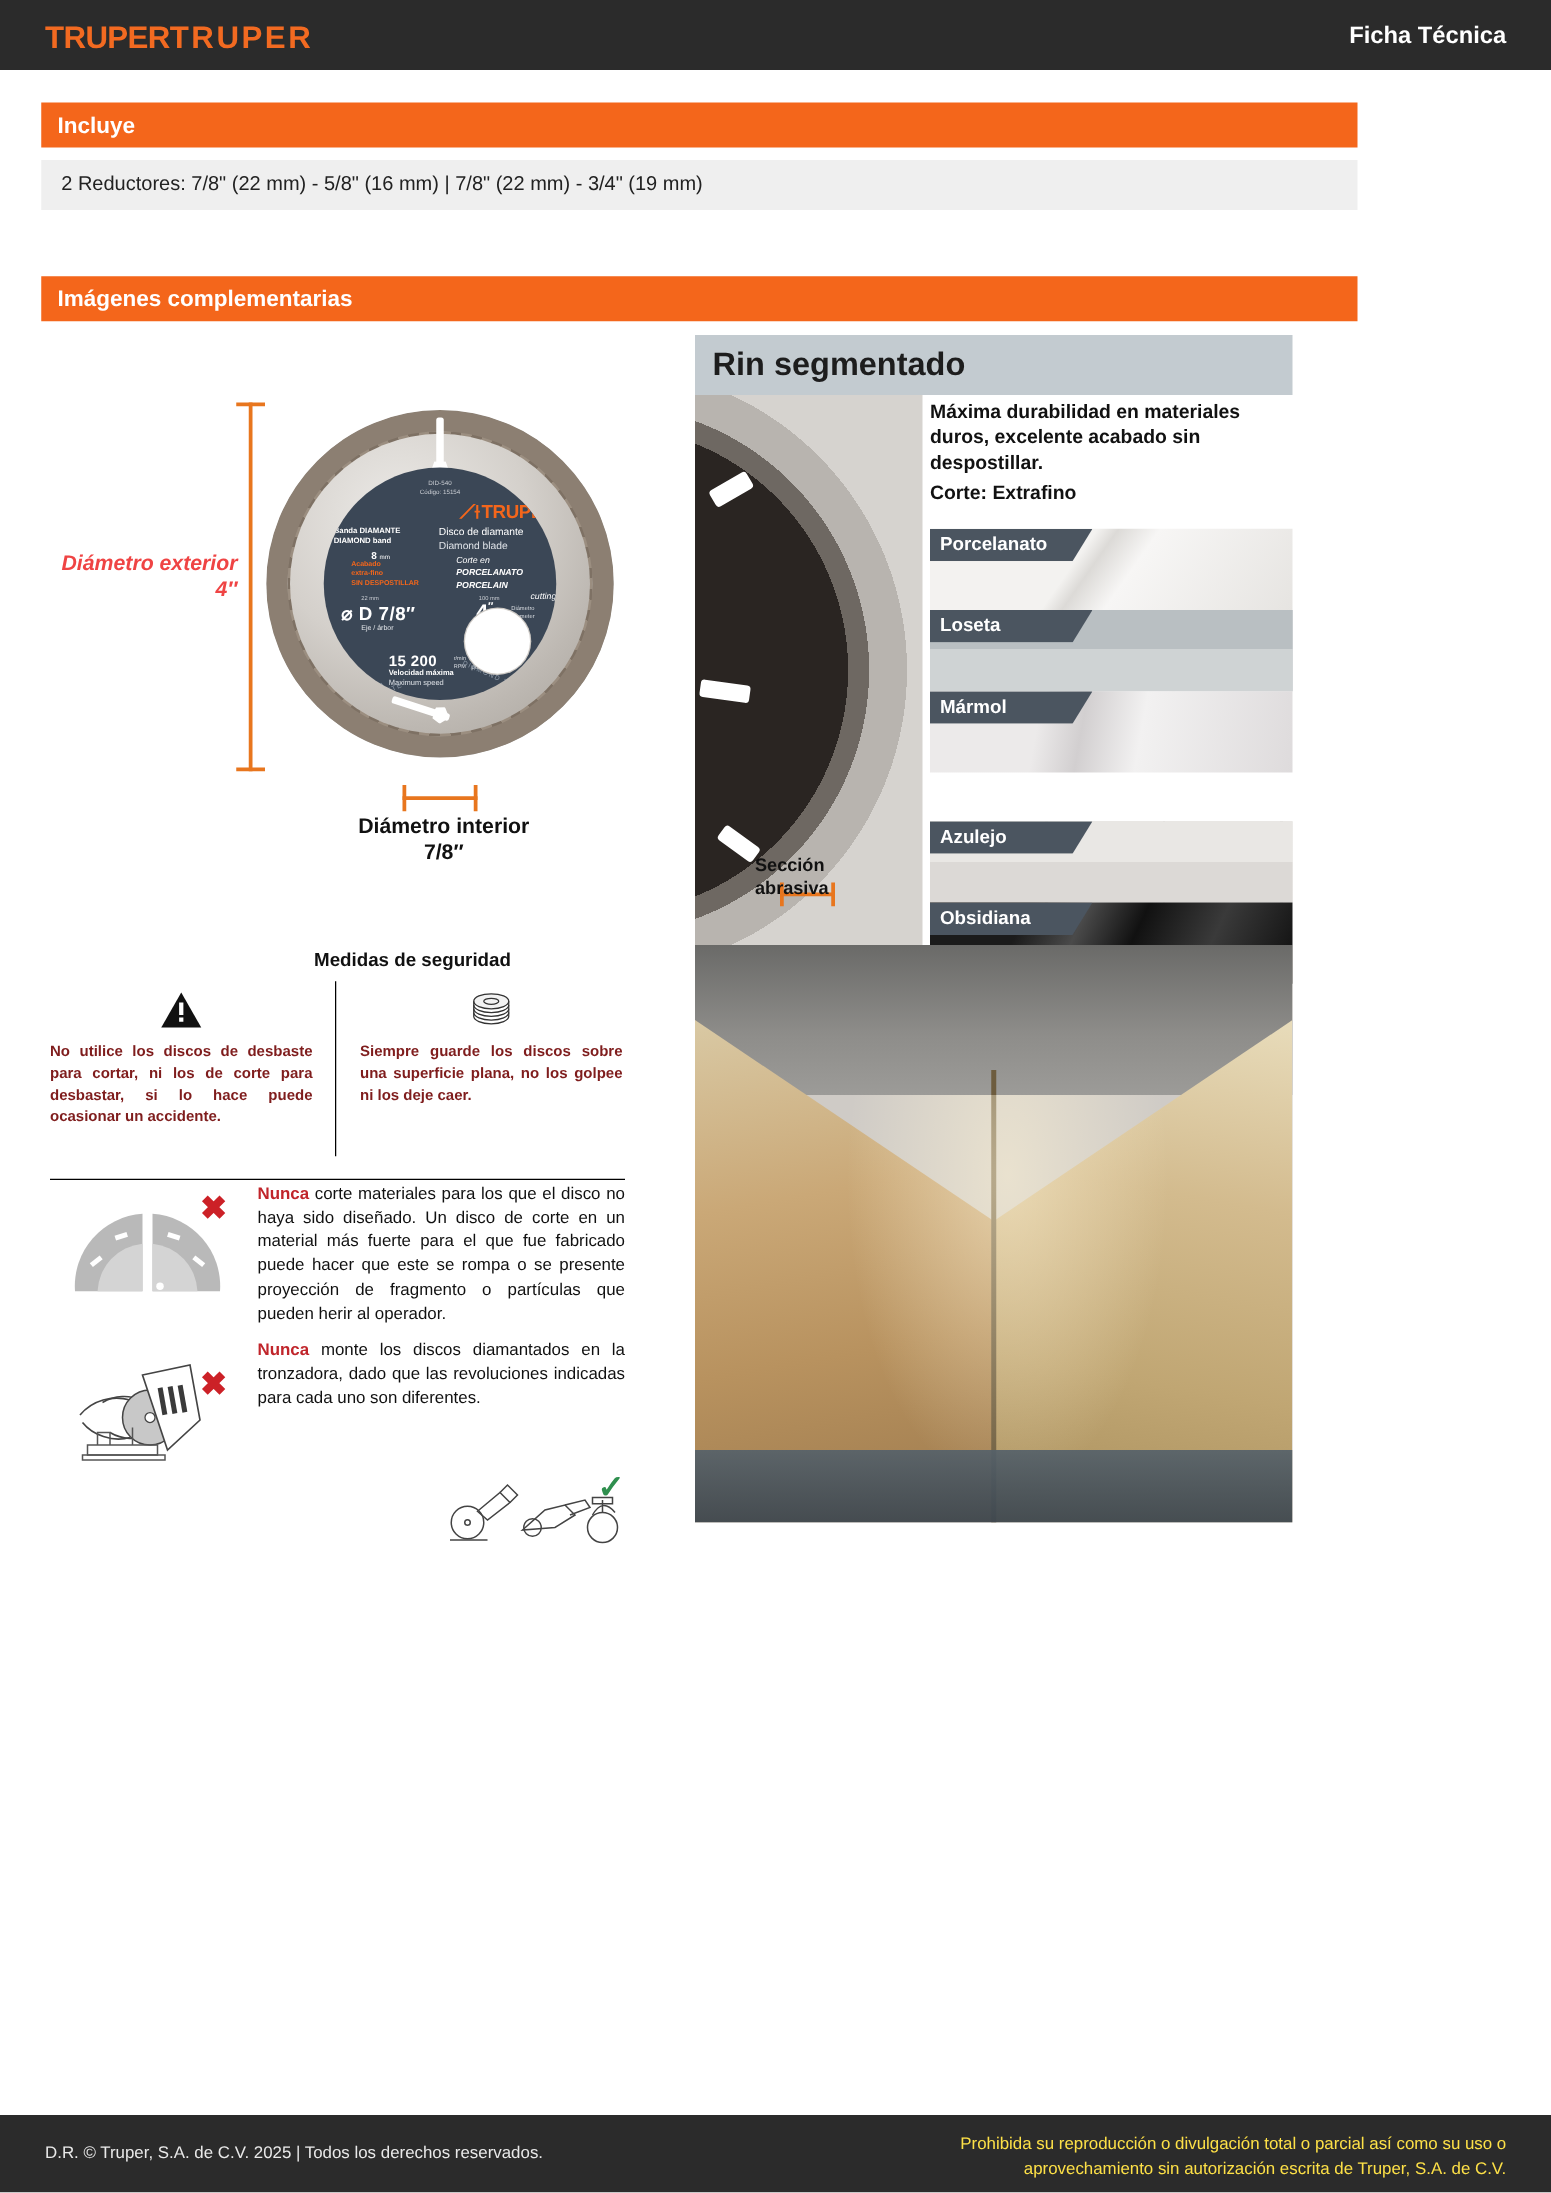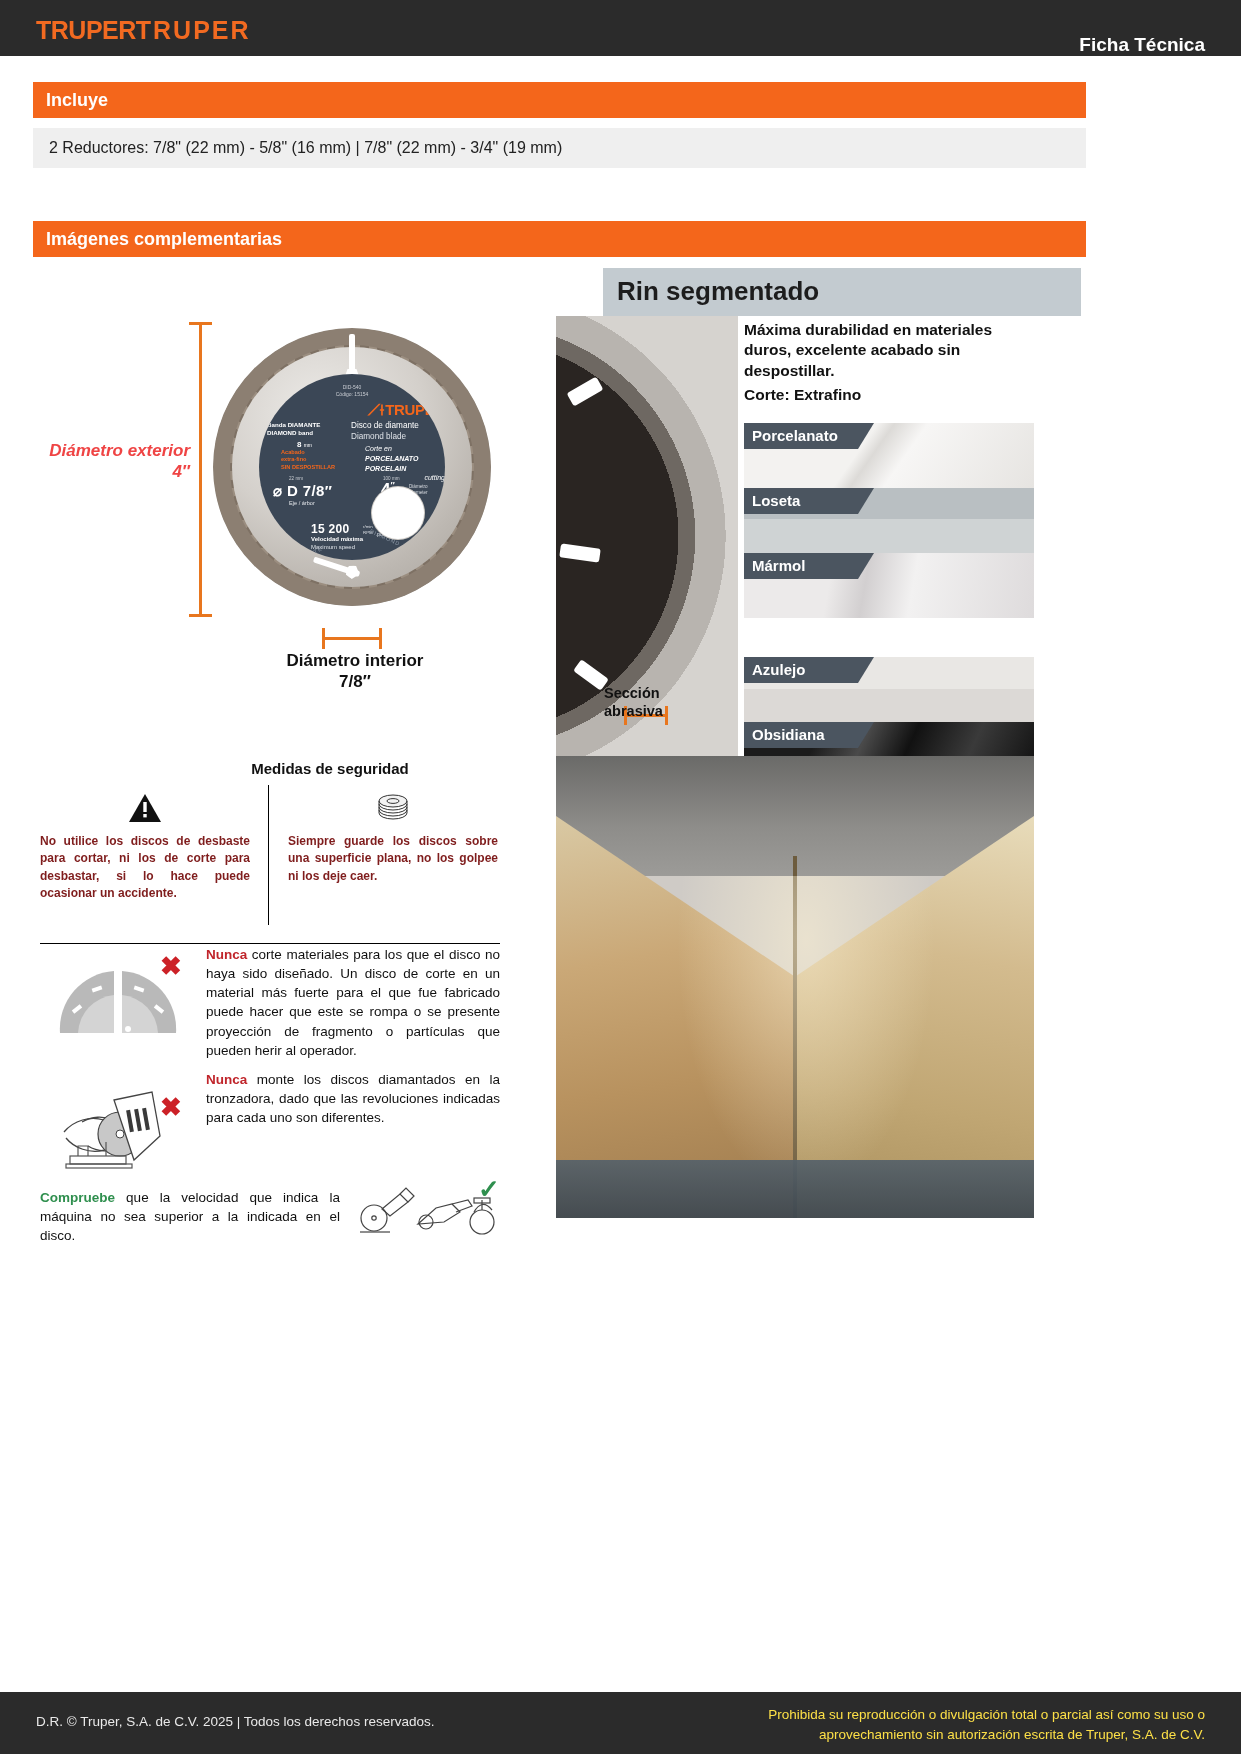--- a/index.html
+++ b/index.html
@@ -17,21 +17,21 @@
     position:absolute;left:0;top:0;width:1241px;height:56px;
     background:#2b2b2b;
   }
   .logo{
     position:absolute;left:36px;top:16px;
     font-size:25px;font-weight:bold;letter-spacing:-0.5px;
     color:#f26a21;font-family:"Liberation Sans", sans-serif;
   }
   .logo .sp{letter-spacing:2px;}
   .ficha{
-    position:absolute;right:36px;top:34px;
+    position:absolute;right:36px;top:18px;
     color:#ffffff;font-size:19px;font-weight:bold;
   }
 
   
   .banner{
     position:absolute;left:33px;width:1053px;height:36px;
     background:#f4661b;
   }
   .banner span{
     position:absolute;left:13px;top:8px;
@@ -161,21 +161,21 @@
   .warn-fig{position:absolute;left:8px;top:6px;width:140px;height:92px;}
   .warn-txt{margin-left:166px;font-size:13.5px;line-height:1.42;color:#111;text-align:justify;}
   .nunca{color:#c0252b;font-weight:bold;}
   .compruebe{color:#2f8f4e;font-weight:bold;}
   .xmark{position:absolute;color:#cc2127;font-size:26px;font-weight:bold;line-height:1;}
   .check{color:#2f8f4e;font-size:26px;font-weight:bold;}
 
   
   .rpanel{position:absolute;left:556px;top:268px;width:478px;height:950px;background:#fff;}
   .rin-head{
-    position:absolute;left:0;top:0;width:478px;height:48px;background:#c3cbd0;margin-left:47px;
+    position:absolute;left:0;top:0;width:478px;height:48px;background:#c3cbd0;
   }
   .rin-head span{position:absolute;left:14px;top:8px;font-size:26px;font-weight:bold;color:#1d1d1d;}
 
   .rin-photo{
     position:absolute;left:0;top:48px;width:182px;height:440px;overflow:hidden;
     background:
       radial-gradient(circle at -40% 50%, #2a2522 0 58%, #6e6862 58% 63%, #b8b4af 63% 72%, #d6d3cf 72% 100%);
   }
   .rin-photo .nick{position:absolute;background:#fff;border-radius:3px;}
 
@@ -442,21 +442,20 @@
           <path d="M58 80 v-14"></path>
           <rect x="18" y="88" width="66" height="4"></rect>
         </g>
       </svg>
       <span class="xmark" style="left:112px;top:18px;">✖</span>
     </div>
     <div class="warn-txt"><span class="nunca">Nunca</span><span> monte los discos diamantados en la tronzadora, dado que las revoluciones indicadas para cada uno son diferentes.</span></div>
   </div>
 
   <div class="warn-row" style="min-height:60px;margin-top:14px;">
-    <div class="warn-txt" style="margin-left:0;width:300px;"><span class="compruebe">Compruebe</span><span> que la velocidad que indica la máquina no sea superior a la indicada en el disco.</span></div>
     <div style="position:absolute;left:316px;top:-6px;">
       <svg width="148" height="58" viewBox="0 0 148 58" aria-hidden="true">
         <g fill="none" stroke="#444" stroke-width="1.2">
           <circle cx="18" cy="36" r="13"></circle>
             <circle cx="18" cy="36" r="2.2"></circle>
           <path d="M26 27 L44 12 L52 20 L34 34 Z"></path>
           <path d="M44 12 L50 6 L58 14 L52 20"></path>
           <line x1="4" y1="50" x2="34" y2="50"></line>
           <path d="M62 42 L80 26 L96 22 L104 30 L88 40 Z"></path>
           <path d="M96 22 L112 18 L116 24 L100 30"></path>

